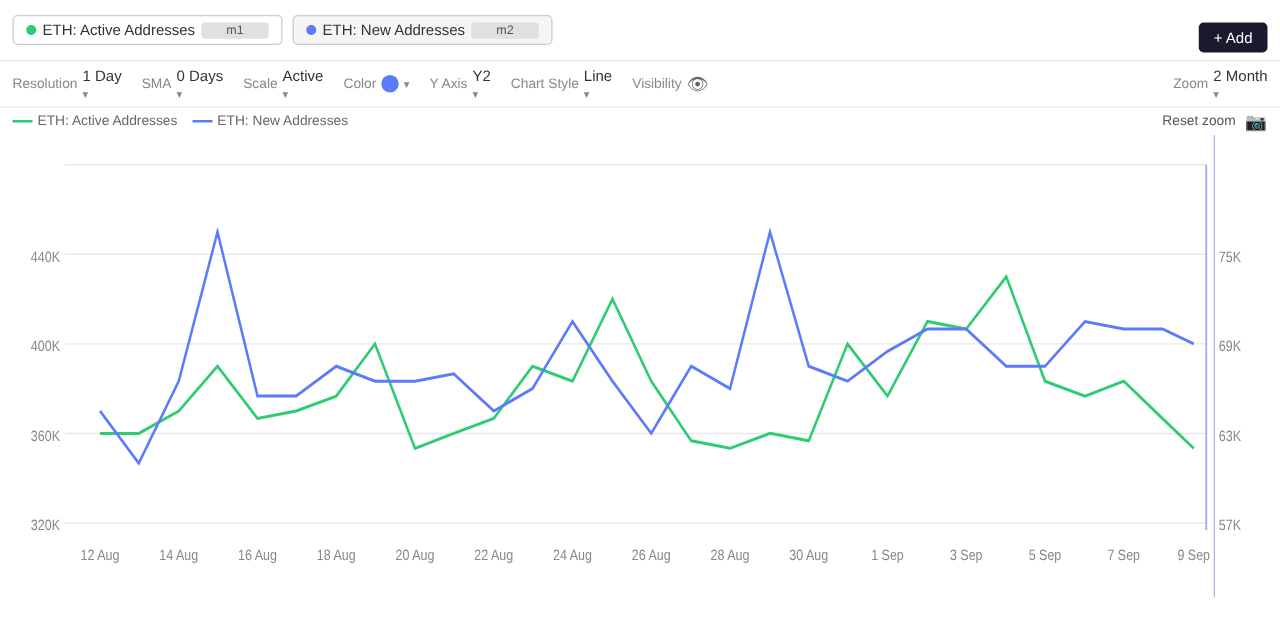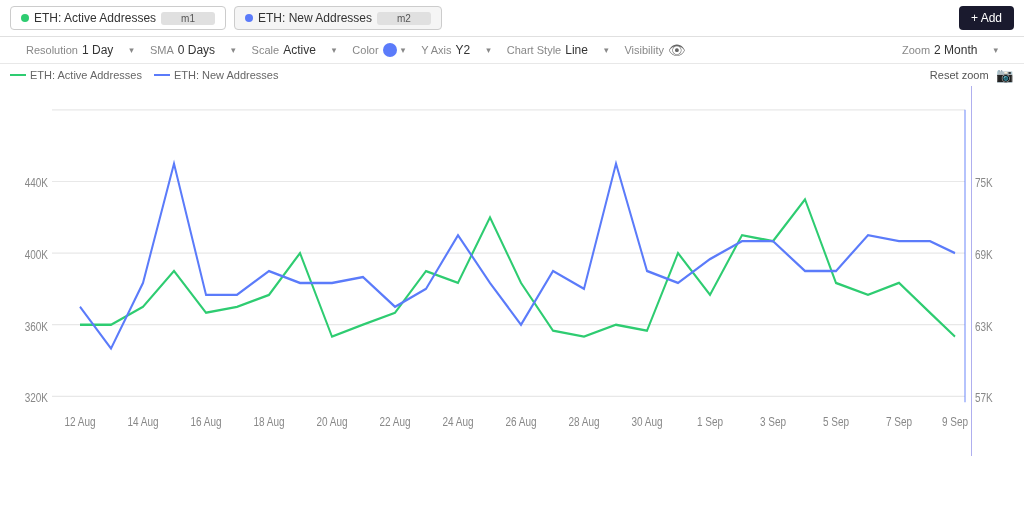--- a/index.html
+++ b/index.html
@@ -56,45 +56,46 @@
       display: flex;
       align-items: center;
       gap: 4px;
       padding: 5px 12px;
       background: #1a1a2e;
       color: #fff;
       border: none;
       border-radius: 4px;
       cursor: pointer;
       font-size: 12px;
+      margin-top: 12px;
     }
     .controls-bar {
       display: flex;
       align-items: center;
       gap: 16px;
-      padding: 5px 26px;
+      padding: 5px 10px;
       border-bottom: 1px solid #e8e8e8;
       background: #fff;
     }
     .control-group {
       display: flex;
       align-items: center;
       gap: 4px;
     }
     .control-label {
       color: #888;
       font-size: 11px;
     }
     .control-select {
       display: flex;
-      align-items: center;
-      gap: 16px;
+      gap: 2px;
       cursor: pointer;
       font-size: 12px;
       color: #333;
+      flex-direction: column;
     }
     .chevron {
       font-size: 9px;
       color: #888;
     }
     .color-dot {
       width: 14px;
       height: 14px;
       border-radius: 50%;
       background: #5b7bfa;

